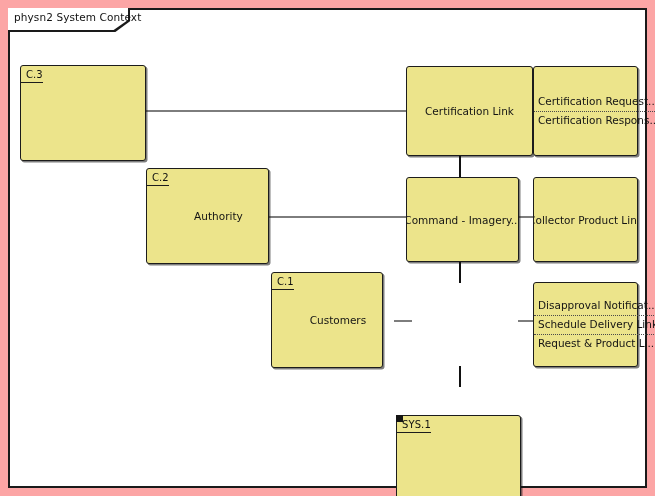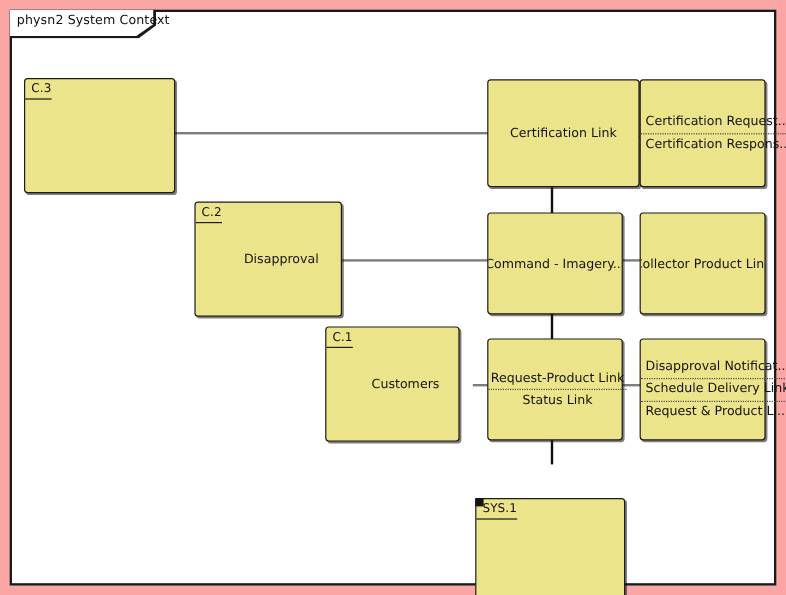--- a/index.html
+++ b/index.html
@@ -163,44 +163,38 @@
   <div class="conn" style="left:394px; top:320px; width:18px; height:1.6px;"></div>
 
   <div class="conn" style="left:518px; top:320px; width:18px; height:1.6px;"></div>
 
   <div class="conn dark" style="left:459px; top:366px; width:1.6px; height:21px;"></div>
 
   <div class="node" style="left:20px; top:65px; width:126px; height:96px;">
     <div class="node-header">C.3</div>
   </div>
 
-  <div class="node" style="left:162px; top:168px; width:123px; height:96px;">
+  <div class="node" style="left:146px; top:168px; width:123px; height:96px;">
     <div class="node-header">C.2</div>
-    <div class="node-body">Disapproval</div>
+    <div class="node-body">Authority</div>
   </div>
 
   <div class="node" style="left:271px; top:272px; width:112px; height:96px;">
     <div class="node-header">C.1</div>
     <div class="node-body">Customers</div>
   </div>
 
   <div class="node" style="left:406px; top:66px; width:127px; height:90px;">
     <div class="node-body">Certification Link</div>
   </div>
 
   <div class="node" style="left:406px; top:177px; width:113px; height:85px;">
     <div class="node-body">Command - Imagery...</div>
   </div>
 
-  <div class="node" style="left:406px; top:282px; width:113px; height:85px;">
-    <div class="node-lines">
-      <div class="line-row">Request-Product Link</div>
-      <div class="line-row">Status Link</div>
-    </div>
-  </div>
 
   <div class="node" style="left:533px; top:66px; width:105px; height:90px;">
     <div class="node-lines">
       <div class="line-row left">Certification Request...</div>
       <div class="line-row left">Certification Respons...</div>
     </div>
   </div>
 
   <div class="node" style="left:533px; top:177px; width:105px; height:85px;">
     <div class="node-body">Collector Product Link</div>

